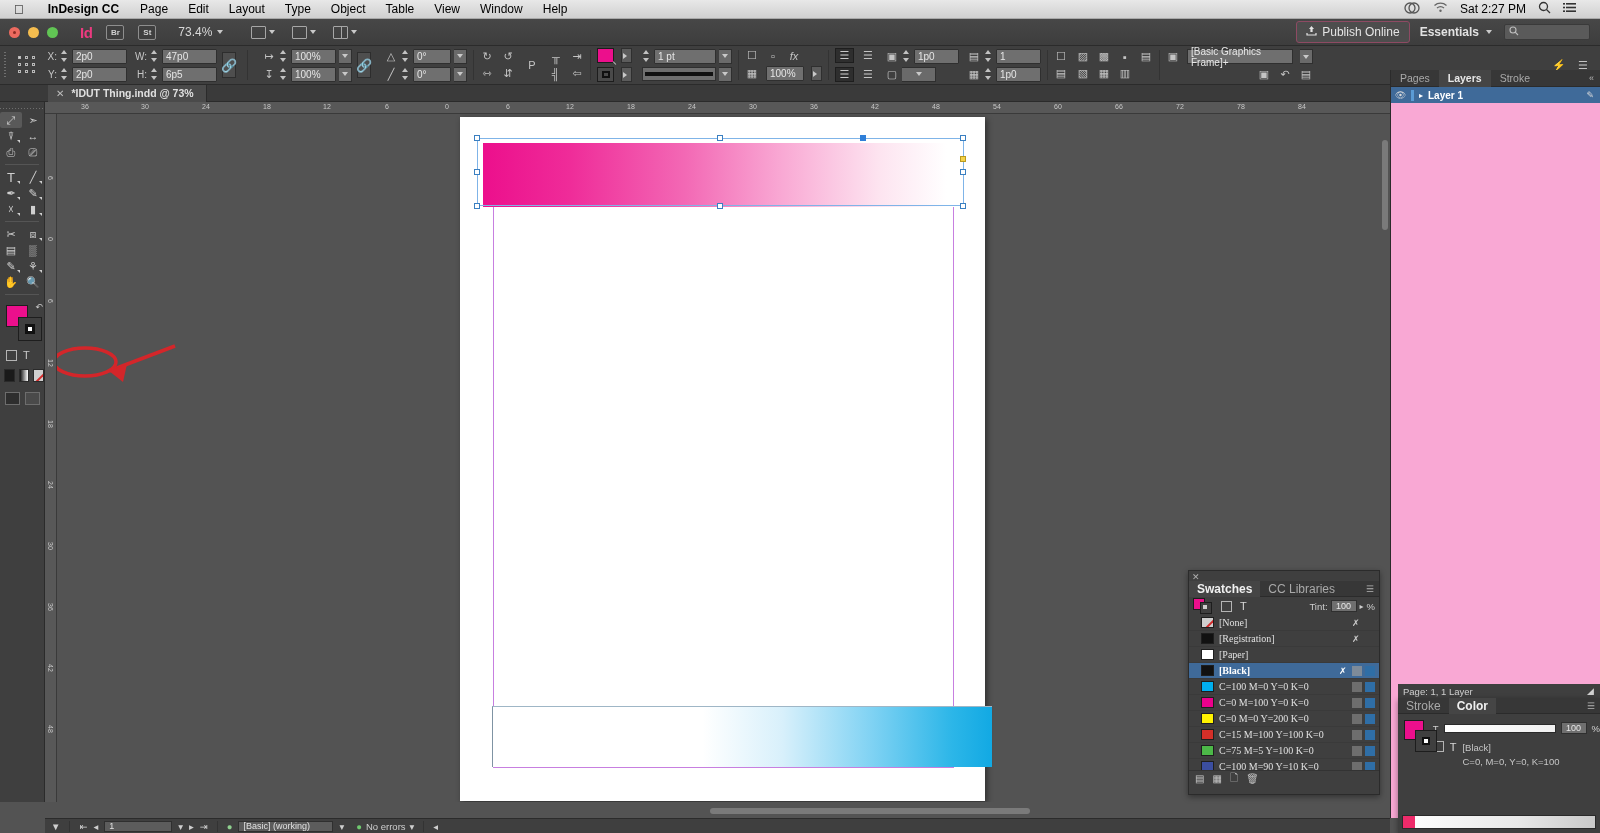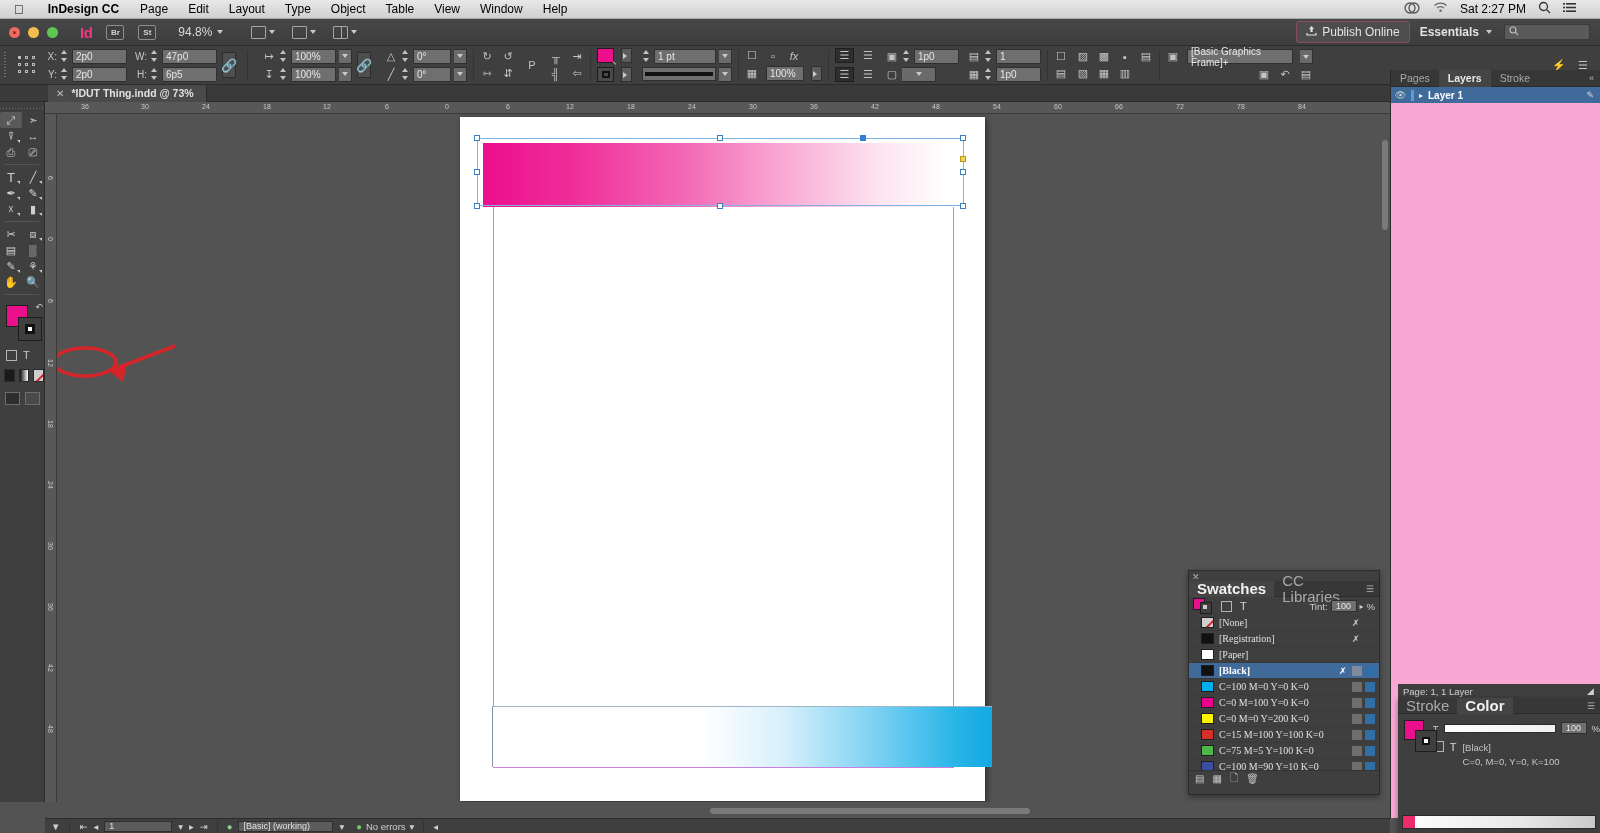--- a/index.html
+++ b/index.html
@@ -220,21 +220,21 @@
   .layername { font-size:10px;color:#fff;font-weight:bold;}
   .pencil { margin-left:auto;padding-right:6px;color:#dcdcdc;font-size:9px;}
 
   .floatpanel {
     position:absolute; background:#3f3f3f; border:1px solid #2b2b2b;
     box-shadow: 0 2px 6px rgba(0,0,0,.4);
   }
   .swpanel { left:1188px; top:570px; width:192px; height:225px; }
   .fp-close { position:absolute;left:3px;top:1px;font-size:9px;color:#b0b0b0;}
   .fp-tabs { display:flex;align-items:center;height:16px;margin-top:10px;border-bottom:1px solid #2b2b2b;background:#373737;}
-  .fp-tab { padding:0 8px;font-size:15px;color:#a9a9a9;line-height:16px;}
+  .fp-tab { padding:0 8px;font-size:12px;color:#a9a9a9;line-height:16px;}
   .fp-tab.active { color:#f0f0f0;font-weight:bold;background:#454545;}
   .fp-menu { margin-left:auto;padding-right:5px;color:#b5b5b5;font-size:9px;}
   .swtoolbar { display:flex;align-items:center;height:18px;padding:2px 4px;gap:8px;background:#3f3f3f;}
   .swfillstroke { position:relative;width:20px;height:16px;}
   .swfill { position:absolute;left:0;top:0;width:12px;height:12px;background:#ec0f8c;border:1px solid #1d1d1d;}
   .swstroke { position:absolute;left:7px;top:4px;width:12px;height:12px;background:#3f3f3f;border:1px solid #1d1d1d;}
   .swstroke i{display:block;width:4px;height:4px;border:2px solid #ccc;margin:2px;}
   .tintwrap { margin-left:auto;display:flex;align-items:center;gap:3px;font-size:9.5px;color:#cfcfcf;}
   .tintfield { width:26px;height:12px;background:#6f6f6f;border:1px solid #2f2f2f;color:#e8e8e8;font-size:9px;
                display:flex;align-items:center;justify-content:center;}
@@ -340,21 +340,21 @@
       <span class="tl r">
           <span class="dot"></span>
         </span>
       <span class="tl y"></span>
       <span class="tl g"></span>
     </span>
     <span class="idlogo">Id</span>
     <span class="appbtn">Br</span>
     <span class="appbtn">St</span>
     <span class="zoomfield">
-      <span>94.8%</span>
+      <span>73.4%</span>
       <span class="caret"></span>
     </span>
     <span class="viewgrp">
       <span class="vbtn">
         <span class="sq"></span>
         <span class="caret"></span>
       </span>
       <span class="vbtn">
         <span class="sq"></span>
         <span class="caret"></span>

